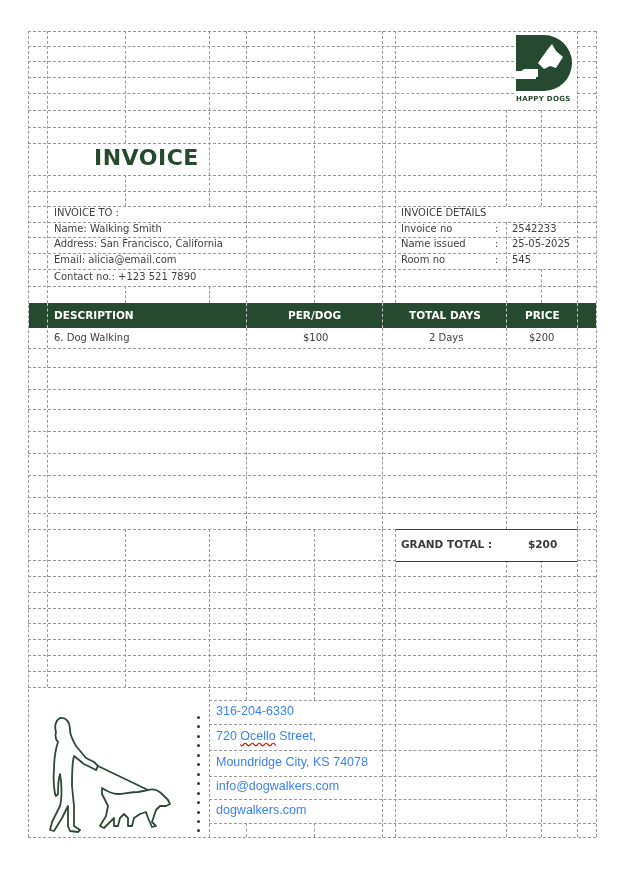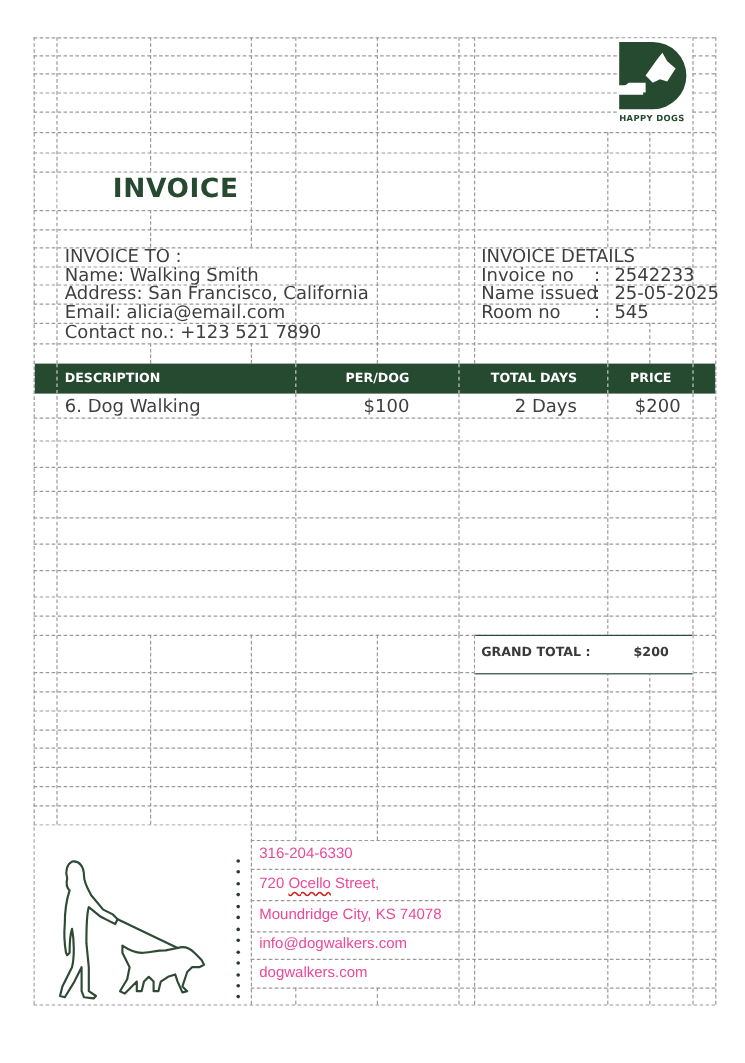--- a/index.html
+++ b/index.html
@@ -1,29 +1,29 @@
 <!DOCTYPE html>
 <html><head>
 <meta charset="utf-8">
 <style>
   html, body { margin:0; padding:0; background:#ffffff; }
   body { width:621px; height:886px; position:relative; overflow:hidden;
          font-family:"DejaVu Sans", sans-serif; color:#3c3c3c; }
   .sheet { position:absolute; left:0; top:0; width:621px; height:886px; }
   .hl { position:absolute; height:0; border-top:1px dashed #9a9a9a; }
   .vl { position:absolute; width:0; border-left:1px dashed #9a9a9a; }
-  .txt { position:absolute; white-space:nowrap; font-size:15px; color:#3f3f3f; line-height:14px; }
+  .txt { position:absolute; white-space:nowrap; font-size:10px; color:#3f3f3f; line-height:14px; }
   .title { position:absolute; left:54px; top:145px; font-size:22px; font-weight:bold; color:#264a30; letter-spacing:0.5px; font-family:"DejaVu Sans", sans-serif;margin-left:40px; }
   .thead { position:absolute; left:29px; top:303px; width:567px; height:25px; background:#264a30; }
   .th { position:absolute; top:303px; height:25px; line-height:25px; color:#ffffff; font-weight:bold; font-size:10.5px; white-space:nowrap; }
   .thsep { position:absolute; top:303px; height:25px; width:0; border-left:1px dashed #c8c8c8; }
   .total-box { position:absolute; left:396px; top:529px; width:181px; height:31px; border-top:1.5px solid #264a30; border-bottom:1.5px solid #264a30; background:#fff; }
   .total-label { position:absolute; left:401px; top:538px; font-size:10.5px; font-weight:bold; color:#3a3a3a; white-space:nowrap; }
   .total-value { position:absolute; left:528px; top:538px; font-size:10.5px; font-weight:bold; color:#3a3a3a; white-space:nowrap; }
-  .footer-txt { position:absolute; left:216px; font-size:12.5px; color:#ec4899; white-space:nowrap; font-family:"Liberation Sans", sans-serif; }
+  .footer-txt { position:absolute; left:216px; font-size:12.5px; color:#3b82f6; white-space:nowrap; font-family:"Liberation Sans", sans-serif; }
   .squig { text-decoration: underline wavy #d02020; text-underline-offset:2px; }
   .dot { position:absolute; left:197px; width:3px; height:3px; border-radius:50%; background:#2b3a2f; }
   .white-block { position:absolute; background:#fff; }
   .logo { position:absolute; left:514px; top:33px; width:60px; height:75px; }
 </style>
 </head>
 <body>
 
 <div class="sheet">
 

